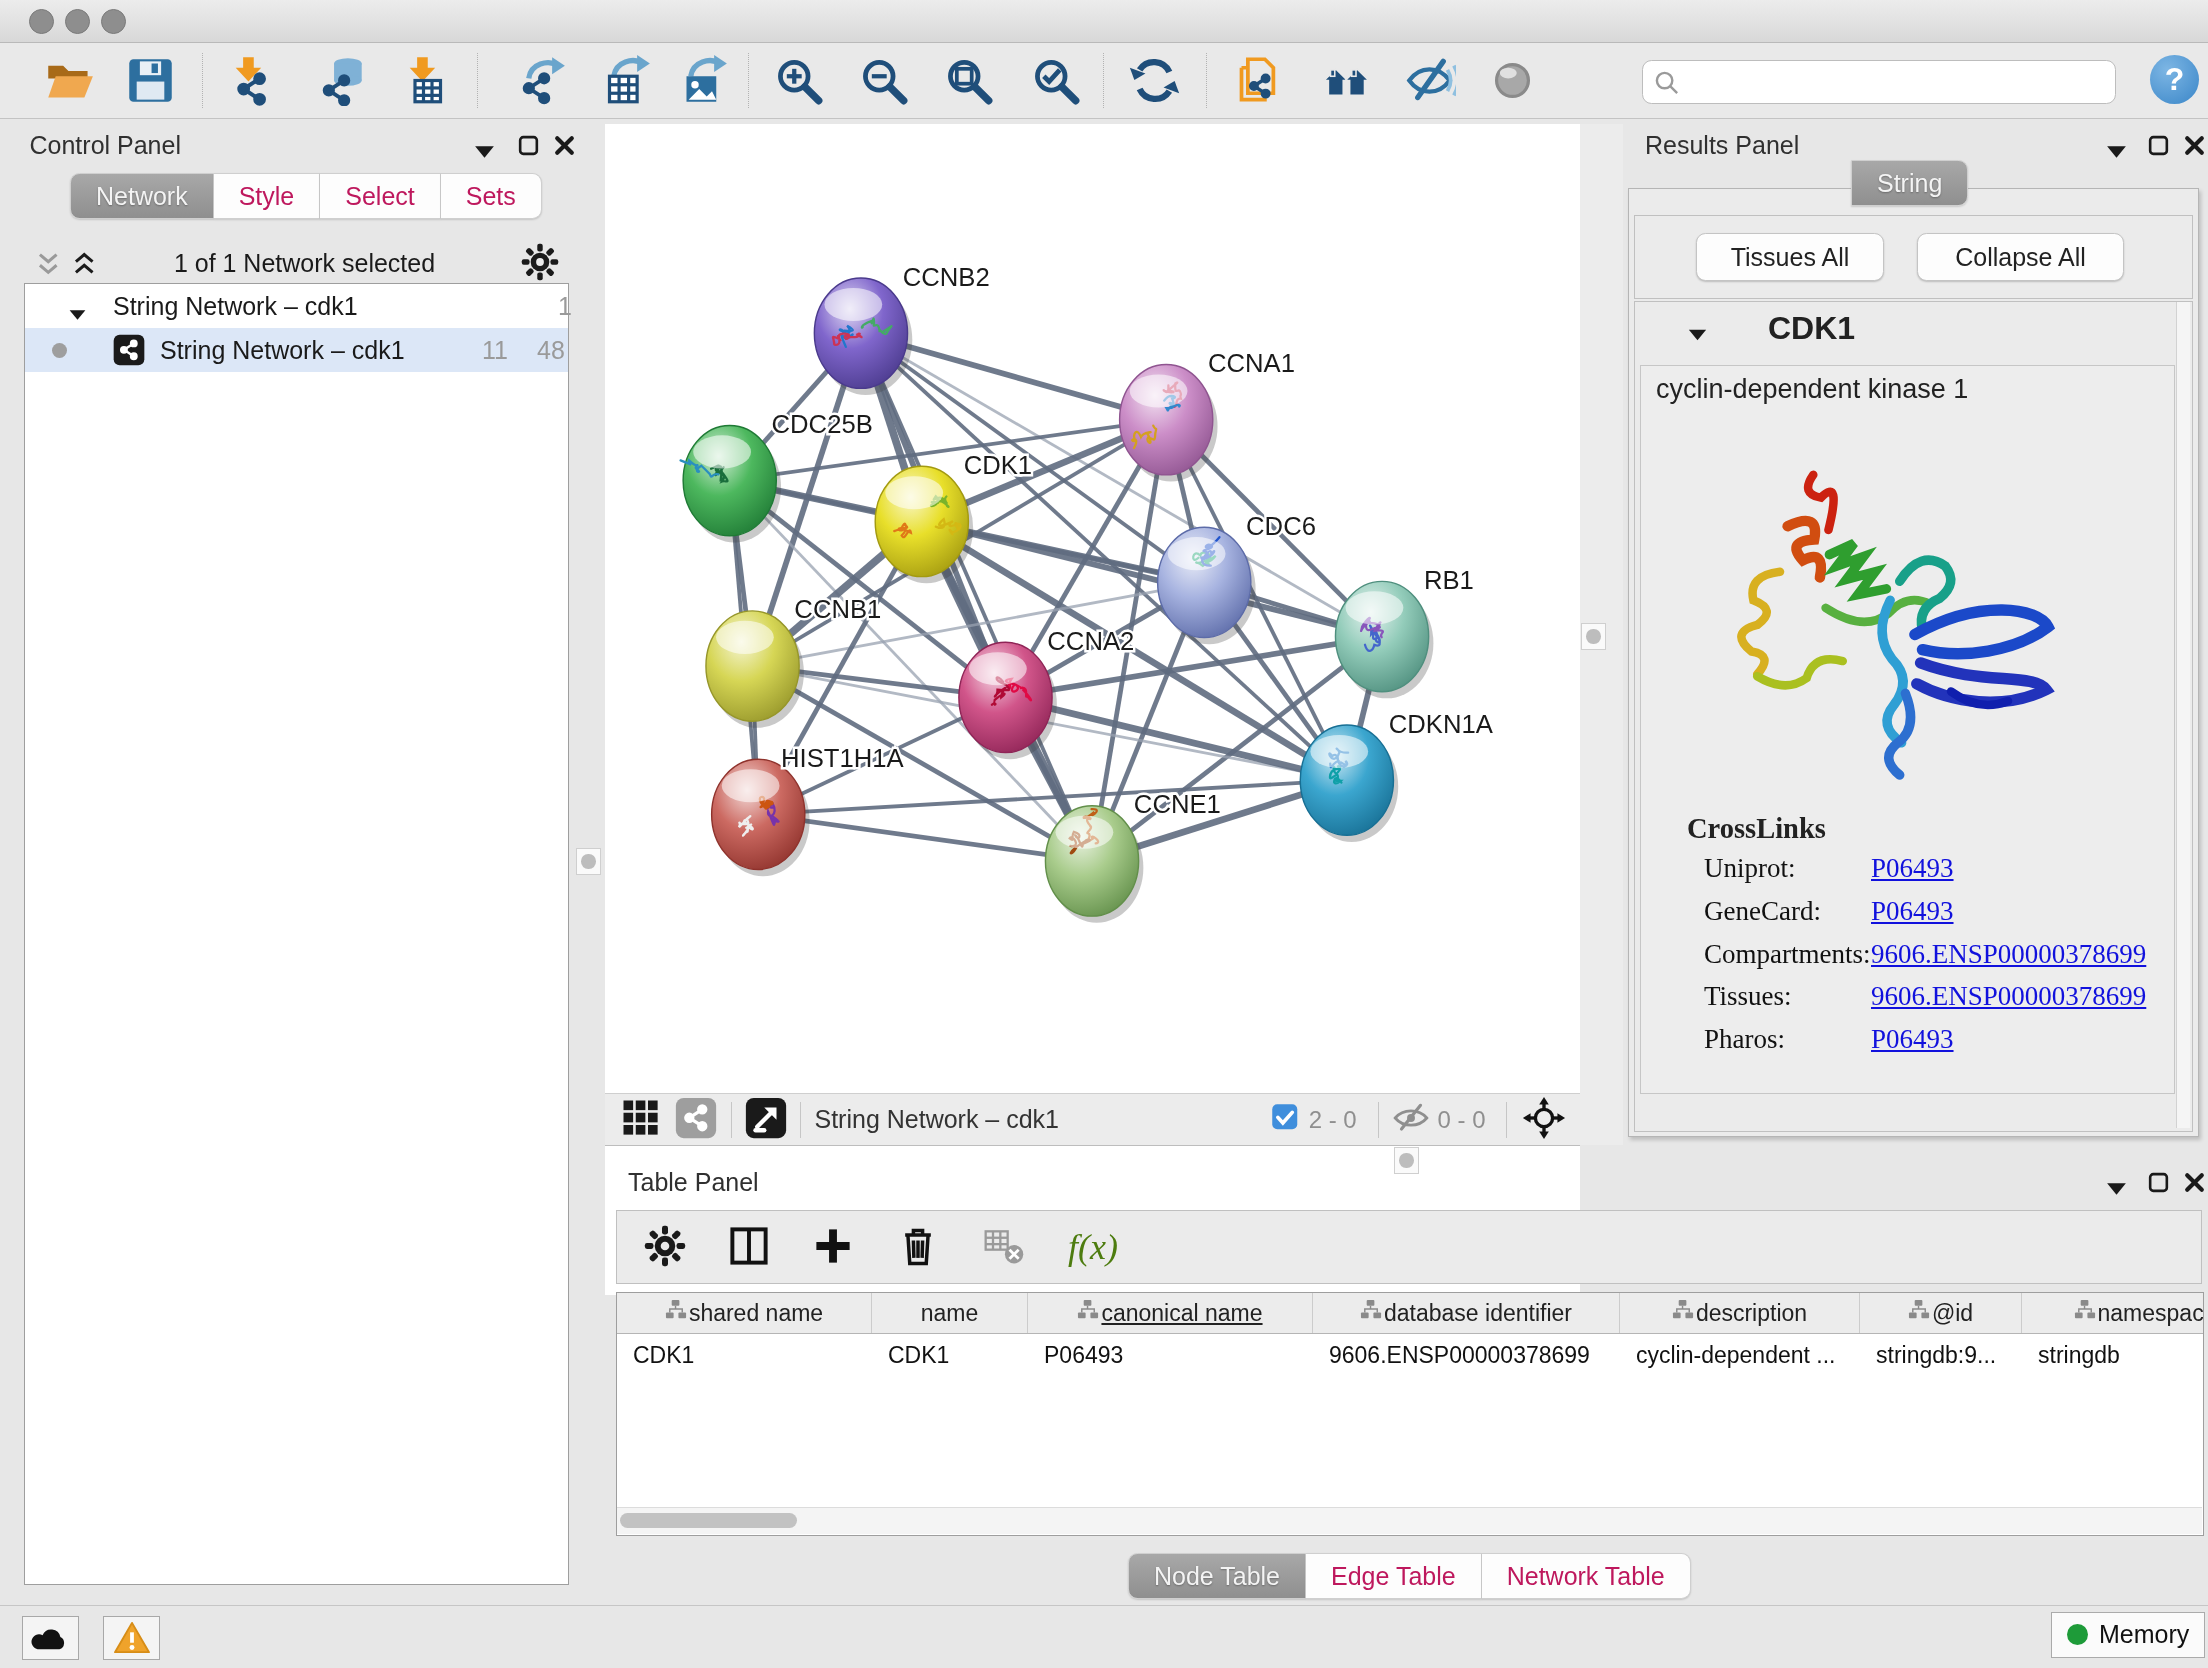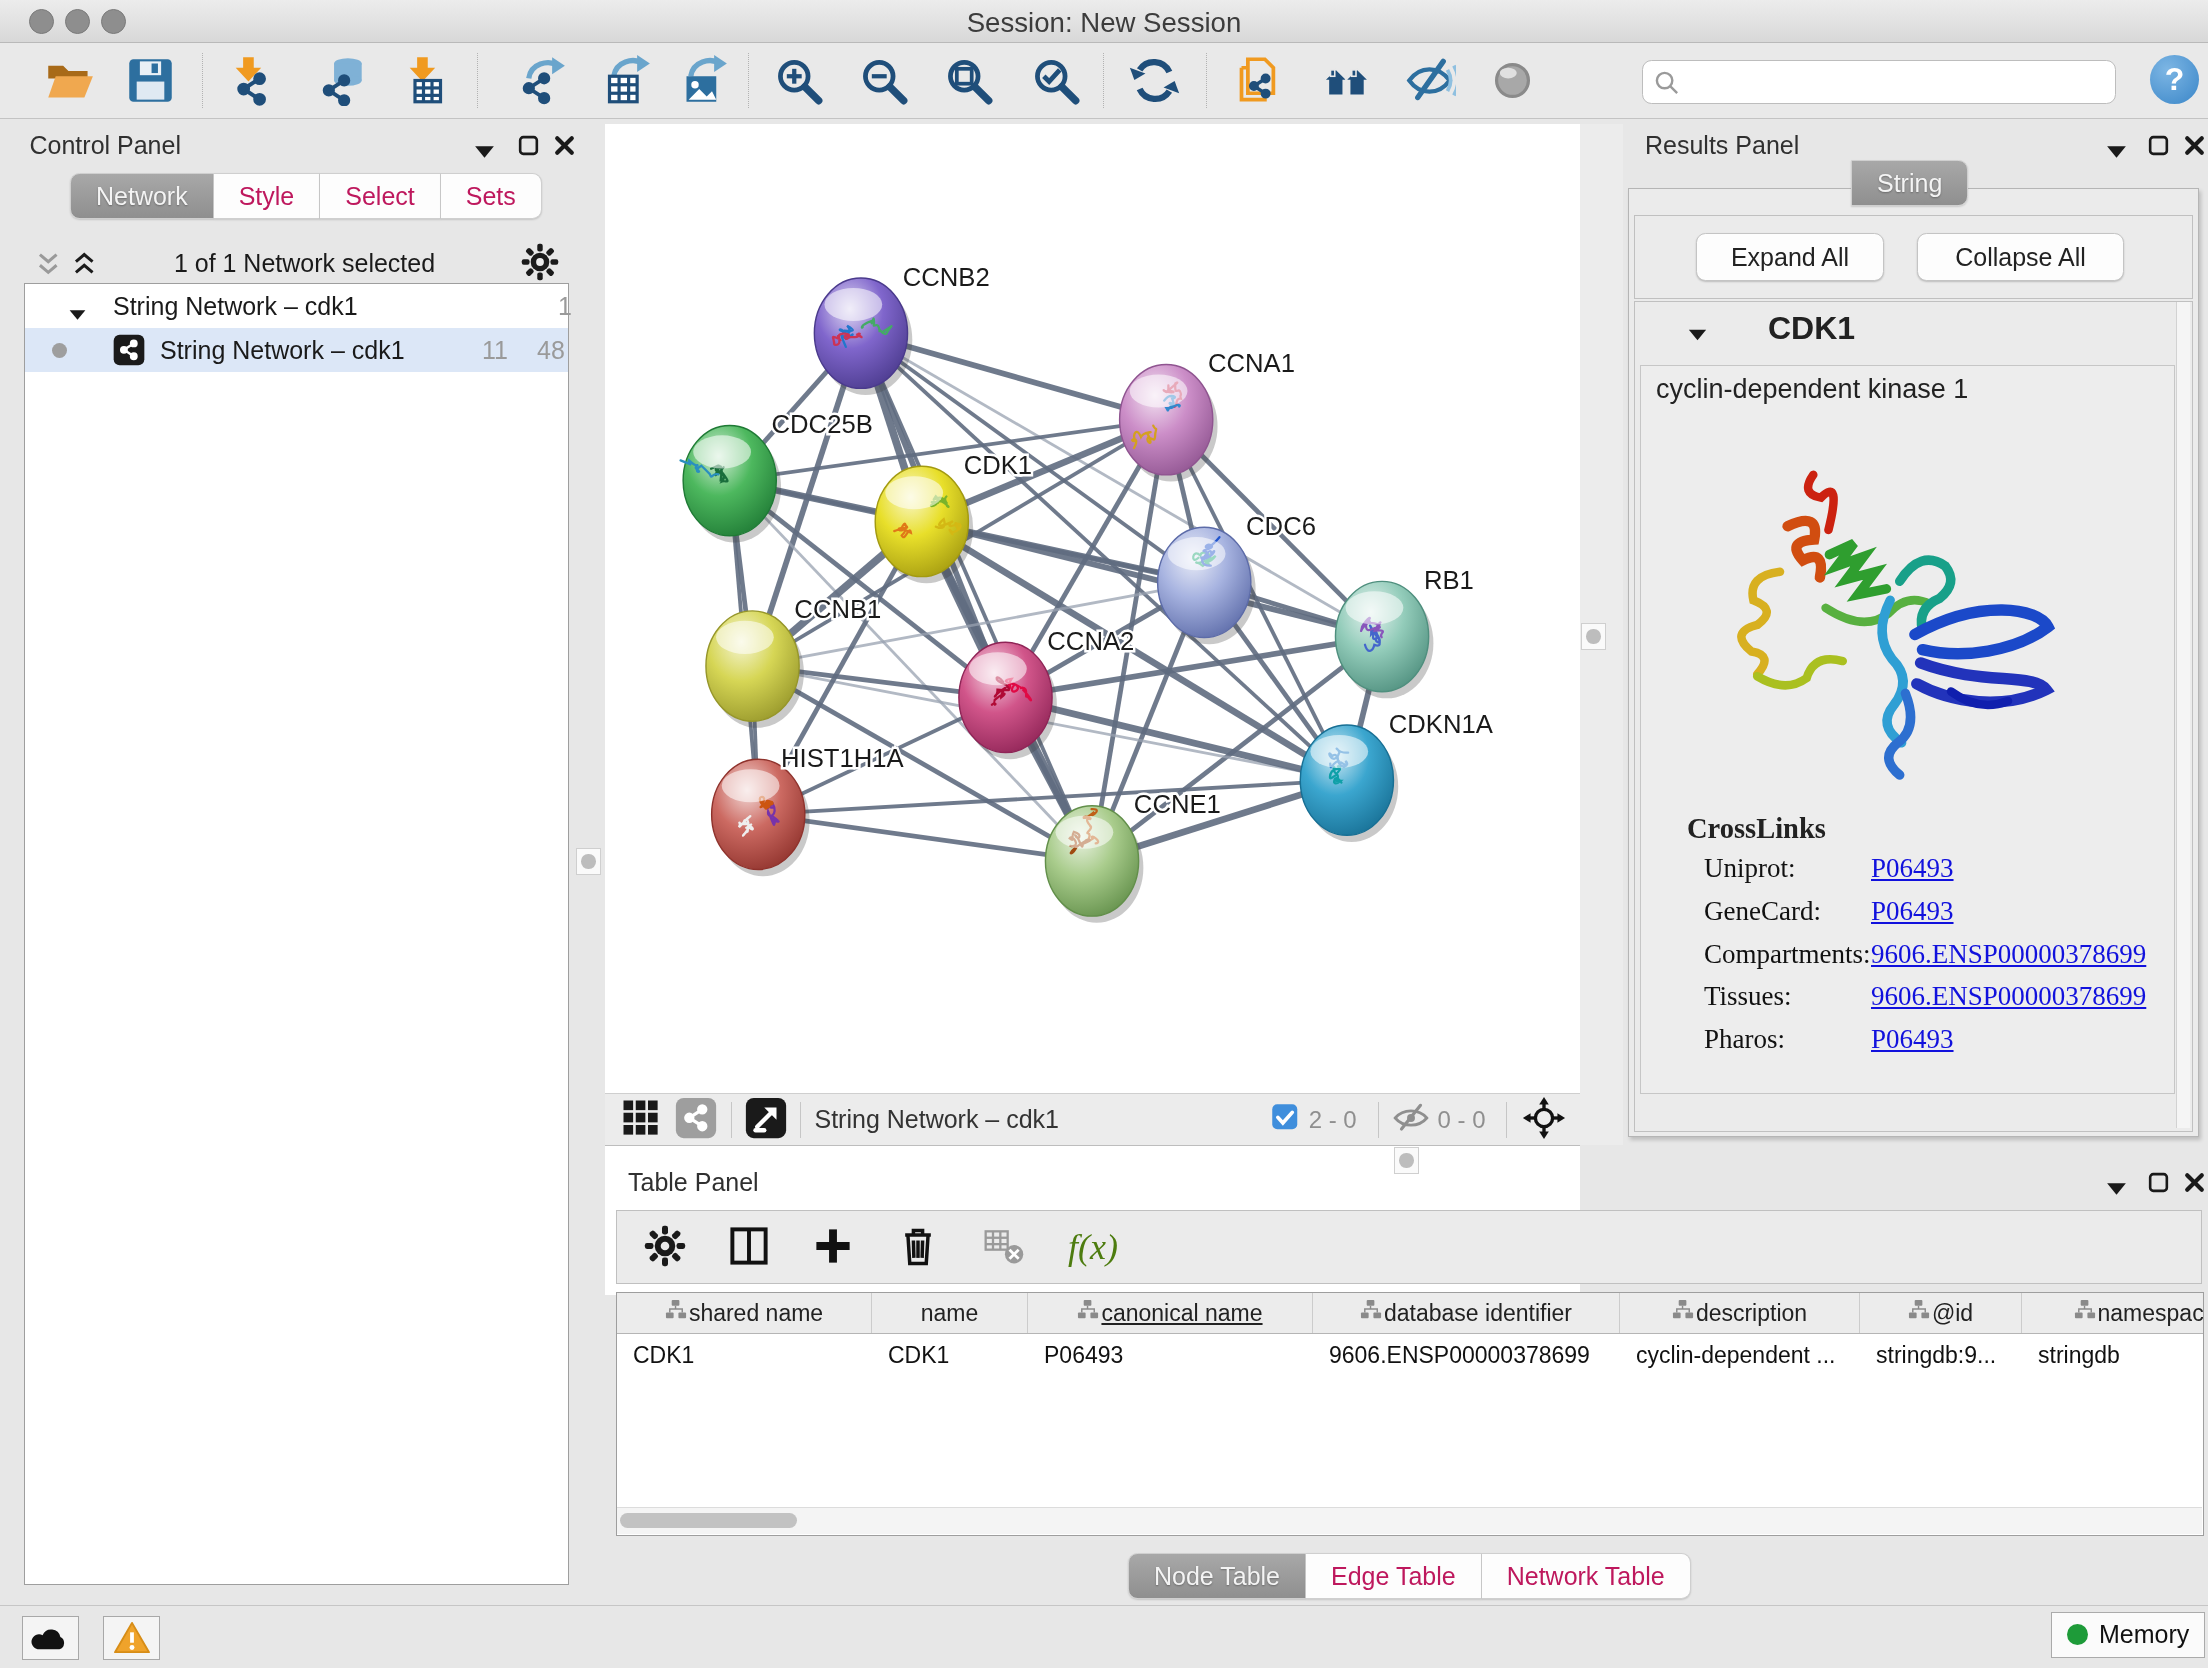--- a/index.html
+++ b/index.html
@@ -75,21 +75,20 @@
   .netlabel{font-size:27px;fill:#1a1a1a;stroke:#ffffff;stroke-width:5px;paint-order:stroke;
     font-family:"Liberation Sans",sans-serif;}
 </style>
 </head>
 <body>
 
 <div id="titlebar" class="abs">
   <span class="mac-dot abs" style="left:28.5px"></span>
   <span class="mac-dot abs" style="left:65px"></span>
   <span class="mac-dot abs" style="left:101px"></span>
-  <div id="win-title" class="abs">Session: New Session</div>
 </div>
 
 <div id="toolbar" class="abs">
   <span id="tb-icons"><span class="tb-ic abs" style="left:44px"><svg width="51" height="51" viewBox="0 0 48 48">
           <path d="M4 10 h14 l5 5 h18 v7 H4 Z" fill="#a86a18"></path>
           <path d="M4 40 L11 20 H46 L38 40 Z" fill="#f0a84f"></path>
         </svg></span><span class="tb-ic abs" style="left:125px"><svg width="51" height="51" viewBox="0 0 48 48">
           <rect x="4" y="4" width="40" height="40" rx="4" fill="#2d6f9f"></rect>
           <rect x="14" y="6" width="20" height="13" fill="#e9f0f6"></rect>
           <rect x="25" y="8" width="6" height="9" fill="#2d6f9f"></rect>
@@ -594,21 +593,21 @@
         <line x1="38" y1="10" x2="10" y2="38"></line>
       </g>
     </svg></span>
 
 <div id="rp-box" class="abs"></div>
 <div class="abs seg" style="left:1851px;top:160px">
   <div class="tab sel">String</div>
 </div>
 
 <div id="rp-expbox" class="abs">
-  <div class="rp-btn abs" style="left:61px;top:17px;width:186px">Expand All</div>
+  <div class="rp-btn abs" style="left:61px;top:17px;width:186px">Tissues All</div>
   <div class="rp-btn abs" style="left:282px;top:17px;width:205px">Collapse All</div>
 </div>
 
 <div id="rp-cdk" class="abs">
   <span class="abs" style="left:51px;top:21px" id="rp-sec-caret"><svg width="23" height="23" viewBox="0 0 48 48">
         <polygon points="6,14 42,14 24,36" fill="#1a1a1a"></polygon>
       </svg></span>
   <div class="abs" style="left:133px;top:7.6px;font-size:32px;font-weight:bold">CDK1</div>
 </div>
 <div id="rp-inner" class="abs">

